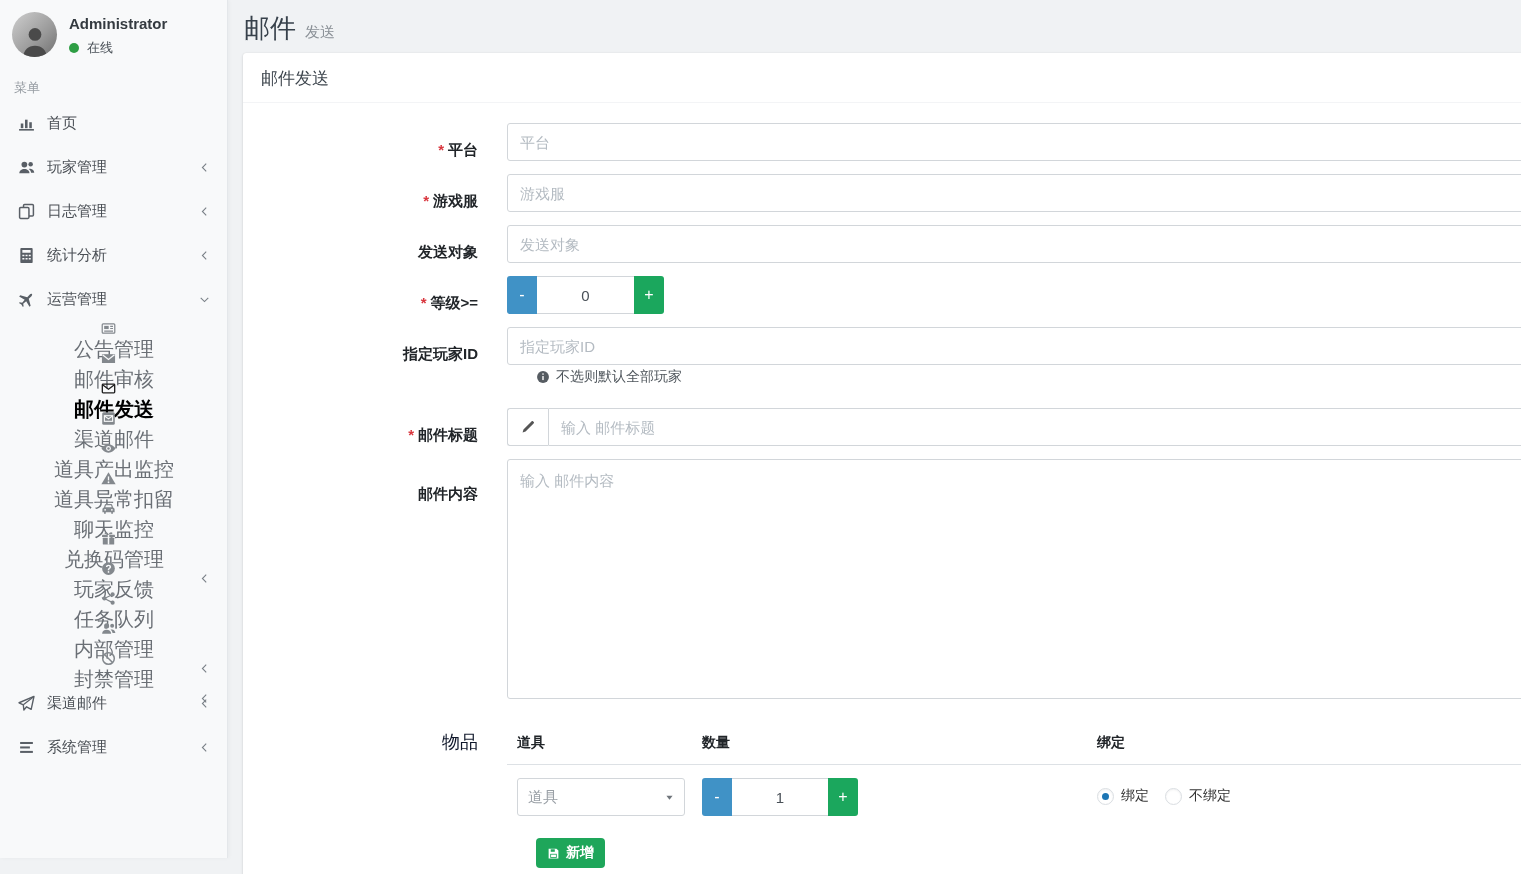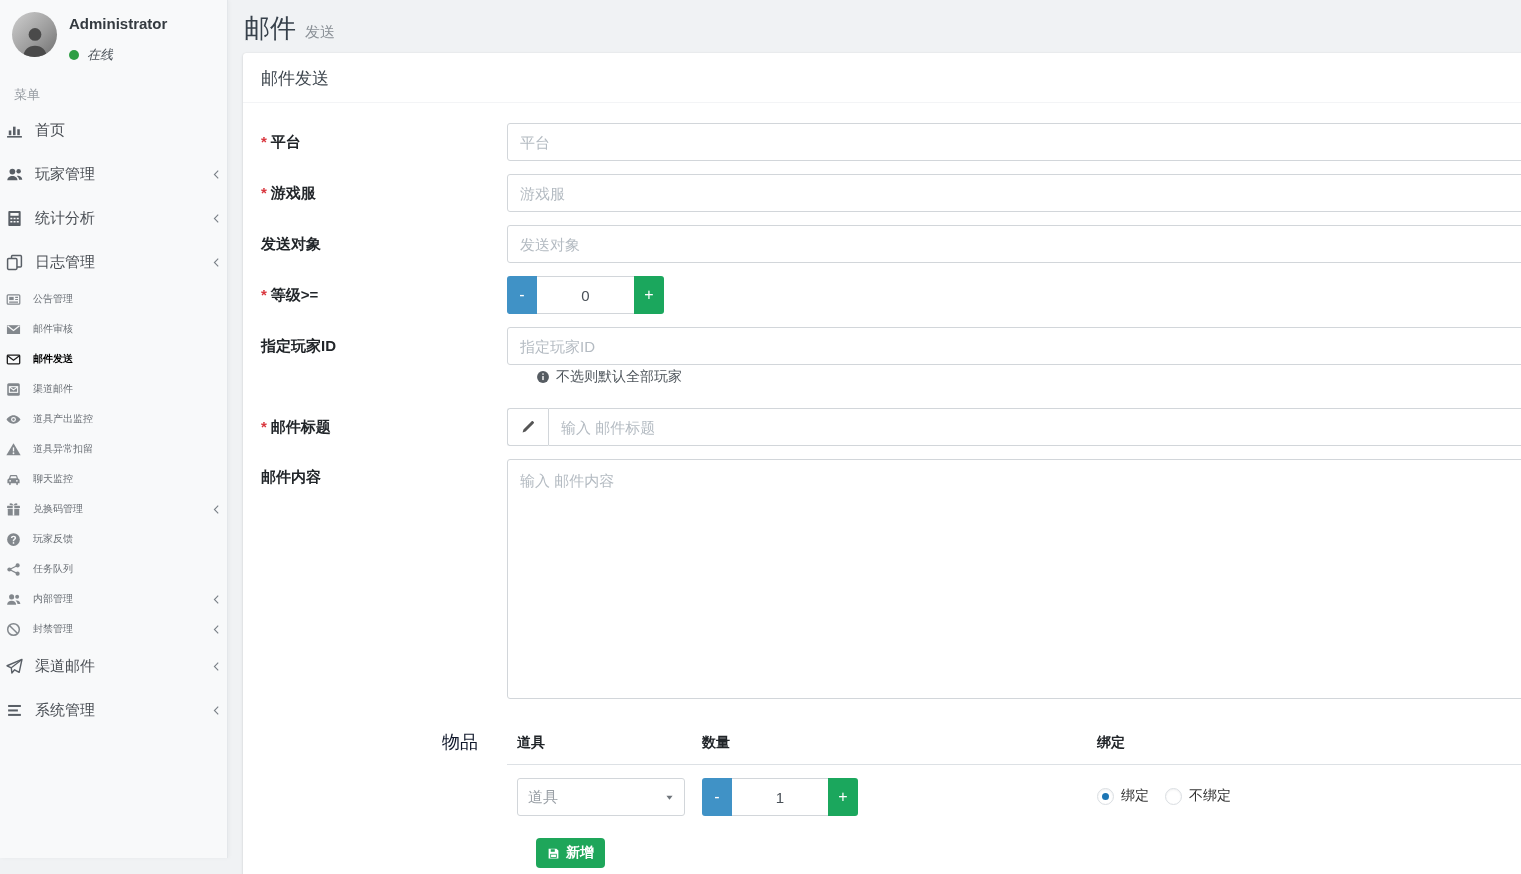--- a/index.html
+++ b/index.html
@@ -21,31 +21,31 @@
   }
   .user-panel { display:flex; padding:12px 10px 10px 12px; }
   .avatar {
     width:45px; height:45px; border-radius:50%; flex:none; overflow:hidden;
     background:linear-gradient(135deg,#cfcfcf 0%,#9a9a9a 60%,#6f6f6f 100%);
     display:flex; align-items:flex-end; justify-content:center;
   }
   .avatar svg { width:34px; height:34px; fill:#4a4a4a; }
   .user-info { margin-left:12px; padding-top:3px; }
   .user-name { font-size:15px; font-weight:700; color:#343a40; }
-  .user-status { margin-top:14px; display:flex; align-items:center; font-size:13px; color:#495057;font-style:italic; }
+  .user-status { margin-top:7px; display:flex; align-items:center; font-size:13px; color:#495057; }
   .dot { width:10px; height:10px; border-radius:50%; background:#2e9e44; margin-right:8px; }
   .menu-label { font-size:13px; color:#979da3; padding:12px 0 4px 14px; }
 
   .nav-item {
-    display:flex; align-items:center; height:44px; padding:0 6px;
+    display:flex; align-items:center; height:44px; padding:0 18px;
     font-size:15px; color:#4a4f55; cursor:pointer;
   }
   .nav-item .ic { margin-right:12px; color:#595f66; }
   .chev { margin-left:auto; width:11px; height:11px; color:#7a8087; fill:none; stroke:currentColor; stroke-width:1.6; flex:none; }
-  .sub-item { height:30px; font-size:10px; color:#6a6f75; }
+  .sub-item { height:30px; font-size:20px; color:#6a6f75;flex-direction:column; }
   .sub-item .ic { width:15px; height:15px; color:#83888d; }
   .sub-item.active { color:#000; font-weight:700; }
   .sub-item.active .ic { color:#1d1d1d; }
   .rot45 { transform:rotate(45deg); }
 
   
   .content { position:absolute; left:228px; top:0; right:0; bottom:0; background:#f0f2f4; }
   .content-header { padding:11px 0 0 16px; display:flex; align-items:baseline; }
   .page-title { font-size:26px; color:#37414b; font-weight:400; }
   .page-subtitle { font-size:15px; color:#8a9096; margin-left:9px; }
@@ -54,22 +54,22 @@
     position:absolute; left:15px; top:53px; width:1370px; height:900px;
     background:#fff; border-radius:3px 3px 0 0;
     box-shadow:0 0 1px rgba(0,0,0,.12), 0 1px 3px rgba(0,0,0,.12);
   }
   .card-header { padding:14px 18px 12px 18px; border-bottom:1px solid #f3f4f6; }
   .card-title { font-size:17px; color:#3d454d; font-weight:400; }
   .card-body { padding:20px 0 0 18px; }
 
   .form-row { display:flex; align-items:center; margin-bottom:13px; }
   .form-label {
-    width:246px; flex:none; padding-right:29px;
-    font-size:15px; font-weight:700; color:#212529;
+    width:246px; flex:none; text-align:right; padding-right:29px;
+    font-size:15px; font-weight:700; color:#212529;margin-top:17px;
   }
   .req { color:#d9363e; margin-right:4px; }
   .form-control {
     flex:1; height:38px; border:1px solid #d2d6da; border-radius:3px;
     padding:0 12px; font-size:15px; color:#495057; background:#fff; outline:none;
     font-family:"Liberation Sans", sans-serif;
   }
   ::placeholder { color:#b4bbc2; opacity:1; }
 
   .spinner { display:flex; }
@@ -303,38 +303,47 @@
         <use href="#i-users"></use>
       </svg>
     <span>玩家管理</span>
     <svg class="chev">
         <use href="#i-chev-left"></use>
       </svg>
   </div>
 
   <div class="nav-item">
     <svg class="ic">
+        <use href="#i-copy"></use>
+      </svg>
+    <span>日志管理</span>
+    <svg class="chev">
+        <use href="#i-chev-left"></use>
+      </svg>
+  </div>
+
+  <div class="nav-item">
+    <svg class="ic">
         <use href="#i-calculator"></use>
       </svg>
     <span>统计分析</span>
     <svg class="chev">
         <use href="#i-chev-left"></use>
       </svg>
   </div>
 
   <div class="nav-item">
-    <svg class="ic">
-        <use href="#i-copy"></use>
-      </svg>
-    <span>日志管理</span>
+    <svg class="ic rot45">
+        <use href="#i-plane"></use>
+      </svg>
+    <span>运营管理</span>
     <svg class="chev">
-        <use href="#i-chev-left"></use>
-      </svg>
-  </div>
-
+        <use href="#i-chev-down"></use>
+      </svg>
+  </div>
 
   <div>
     <div class="nav-item sub-item">
       <svg class="ic">
           <use href="#i-newspaper"></use>
         </svg>
       <span>公告管理</span>
     </div>
     <div class="nav-item sub-item">
       <svg class="ic">

